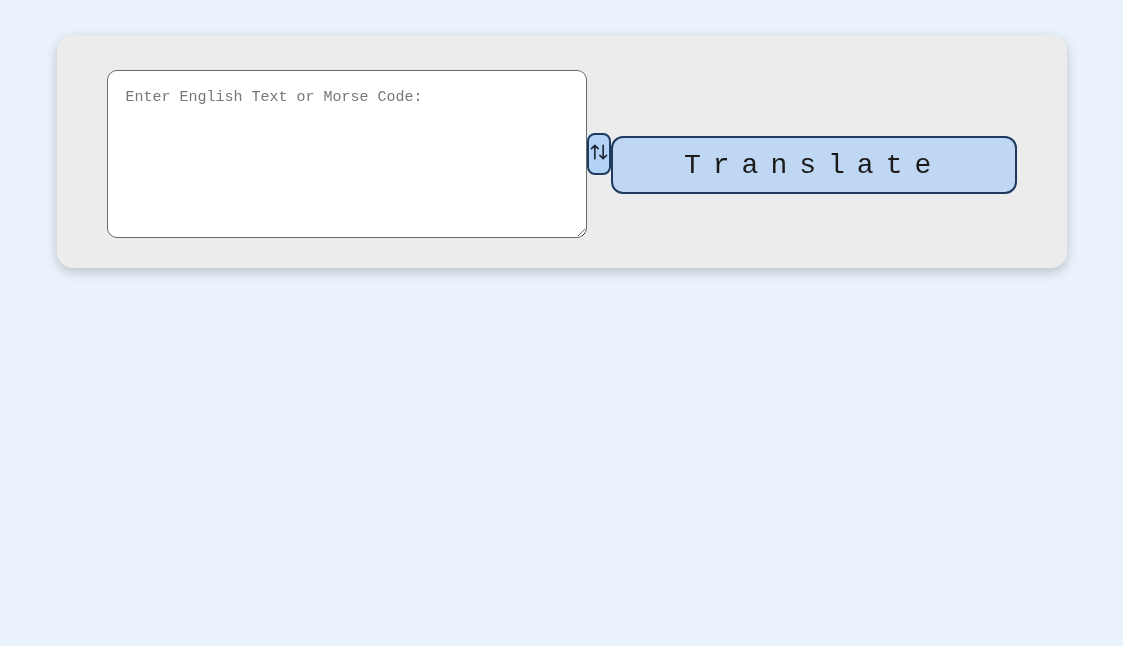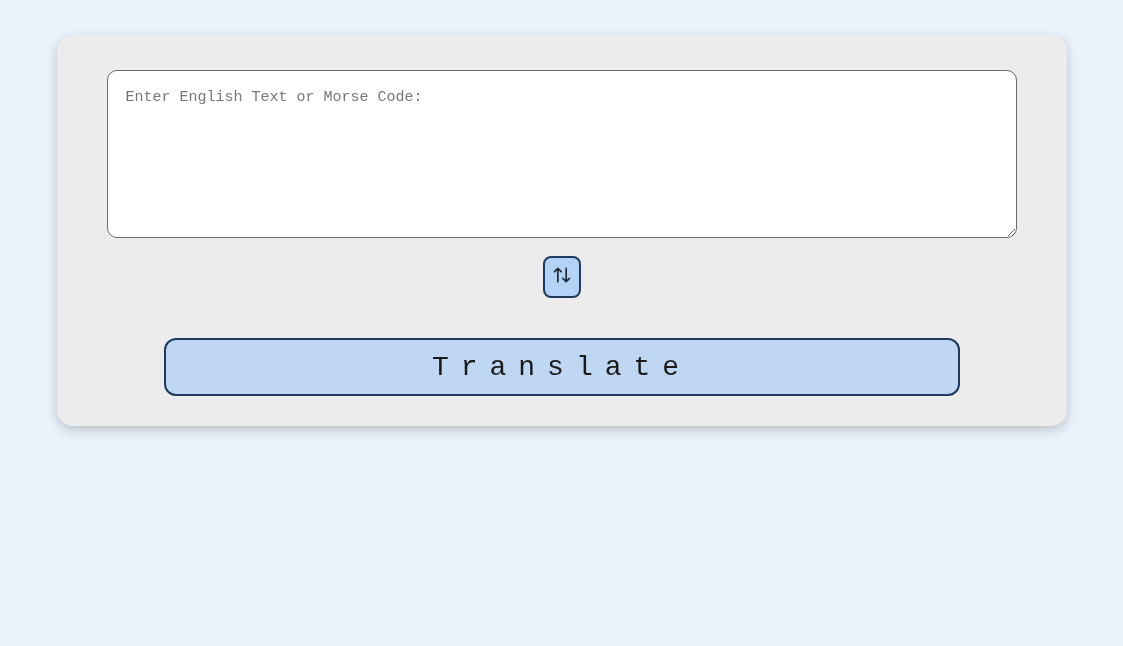--- a/index.html
+++ b/index.html
@@ -17,21 +17,20 @@
       min-height: 646px;
       width: 1123px;
     }
     .container {
       background-color: #ececec;
       border-radius: 16px;
       box-shadow: 0 4px 12px rgba(0,0,0,0.2);
       width: 1010px;
       padding: 35px 50px 30px 50px;
       display: flex;
-      flex-direction: column;
       align-items: center;
     }
     textarea {
       width: 100%;
       height: 168px;
       border: 1px solid #6a6a6a;
       border-radius: 10px;
       padding: 18px;
       font-family: 'Courier New', Courier, monospace;
       font-size: 15px;

